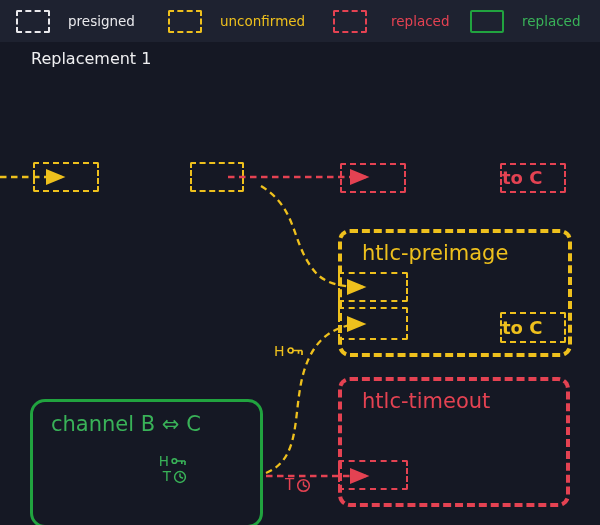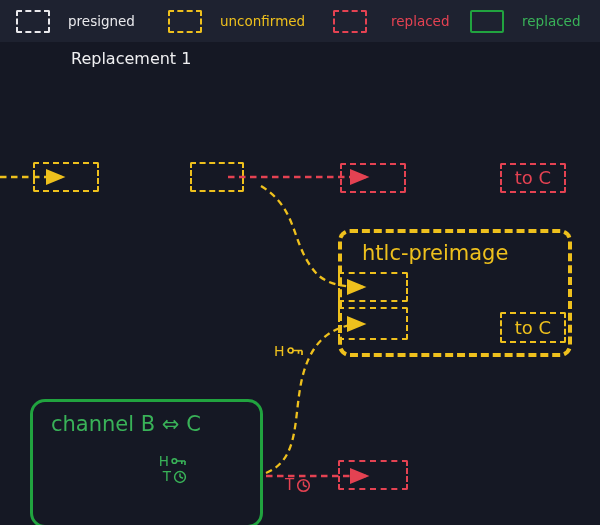--- a/index.html
+++ b/index.html
@@ -12,32 +12,32 @@
   
   .legend-bar{position:absolute;left:0;top:0;width:600px;height:42px;background:var(--legend_bg);}
   .legend-item{position:absolute;top:0;height:42px;}
   .swatch{position:absolute;top:10px;width:34px;height:23px;border-radius:2px;}
   .swatch.presigned{border:2px dashed var(--presigned);}
   .swatch.unconfirmed{border:2px dashed var(--unconfirmed);}
   .swatch.replaced{border:2px dashed var(--replaced);}
   .swatch.confirmed{border:2.5px solid var(--confirmed);}
   .legend-label{position:absolute;top:13px;font-size:13.5px;white-space:nowrap;}
   
-  .page-title{position:absolute;left:31px;top:49px;font-size:16px;color:var(--text);margin-left:40px;}
+  .page-title{position:absolute;left:31px;top:49px;font-size:16px;color:var(--text);}
   
   .node{position:absolute;border-radius:12px;}
   .node.yellow{border:4px dashed var(--unconfirmed);}
   .node.red{border:4px dashed var(--replaced);}
   .node.green{border:3px solid var(--confirmed);border-radius:15px;}
   .node-title{position:absolute;font-size:21px;white-space:nowrap;}
   .yellow-t{color:var(--unconfirmed);}
   .red-t{color:var(--replaced);}
   .green-t{color:var(--confirmed_text);}
   
-  .slot{position:absolute;border-radius:2px;display:flex;align-items:center;justify-content:center;}
+  .slot{position:absolute;border-radius:2px;display:flex;align-items:center;justify-content:flex-start;font-weight:bold;}
   .slot.yellow{border:2.5px dashed var(--unconfirmed);}
   .slot.red{border:2.5px dashed var(--replaced);}
   .slot.green-solid{border:2.5px solid var(--confirmed);}
   .slot-label{font-size:18px;line-height:1;}
   .htlc-label{font-size:20px;color:var(--confirmed_text);}
   
   .hint{position:absolute;display:flex;align-items:center;gap:2px;white-space:nowrap;}
   .hint .letter{font-size:14px;line-height:1;}
   .hint-stack{position:absolute;display:flex;flex-direction:column;align-items:flex-end;gap:1px;}
   .hint-row{display:flex;align-items:center;gap:2px;}
@@ -114,20 +114,23 @@
       <span class="letter green-t">T</span>
       <svg class="icon-svg" width="14" height="14" viewBox="0 0 14 14">
         <g class="ic-g" fill="none" stroke-width="1.5">
           <circle cx="7" cy="7" r="5.4"></circle>
             <path d="M7 7 V3.4 M7 7 L10 8.2"></path>
         </g>
       </svg>
     </span>
   </div>
 
+  <div class="node red" style="left:338px;top:377px;width:232px;height:130px">
+    <span class="node-title red-t" style="left:20px;top:8px">htlc-timeout</span>
+  </div>
   <div class="slot red" style="left:338px;top:460px;width:70px;height:30px"></div>
 
   <svg class="overlay" width="600" height="525" viewBox="0 0 600 525">
     <defs>
       <marker id="arrow-y" markerWidth="9" markerHeight="7" refX="7" refY="3.5" orient="auto">
         <path class="mk-y" d="M0,0 L8.5,3.5 L0,7 Z"></path>
       </marker>
       <marker id="arrow-r" markerWidth="9" markerHeight="7" refX="7" refY="3.5" orient="auto">
         <path class="mk-r" d="M0,0 L8.5,3.5 L0,7 Z"></path>
       </marker>

